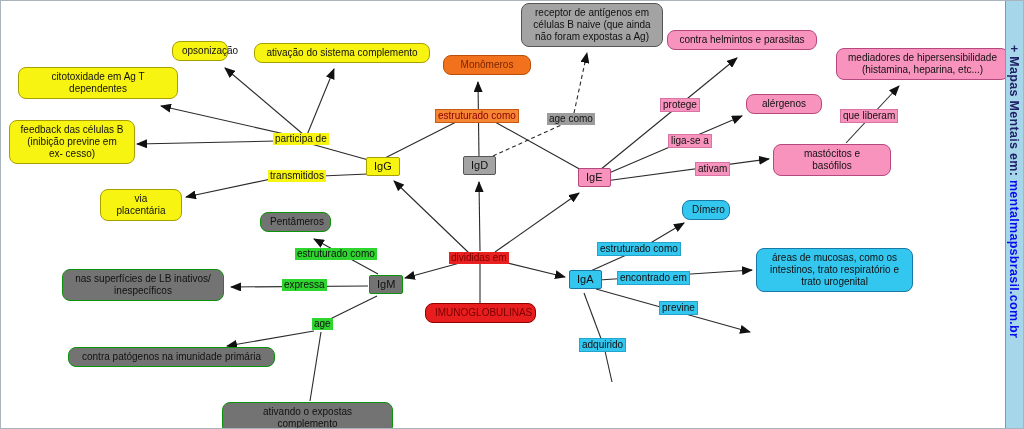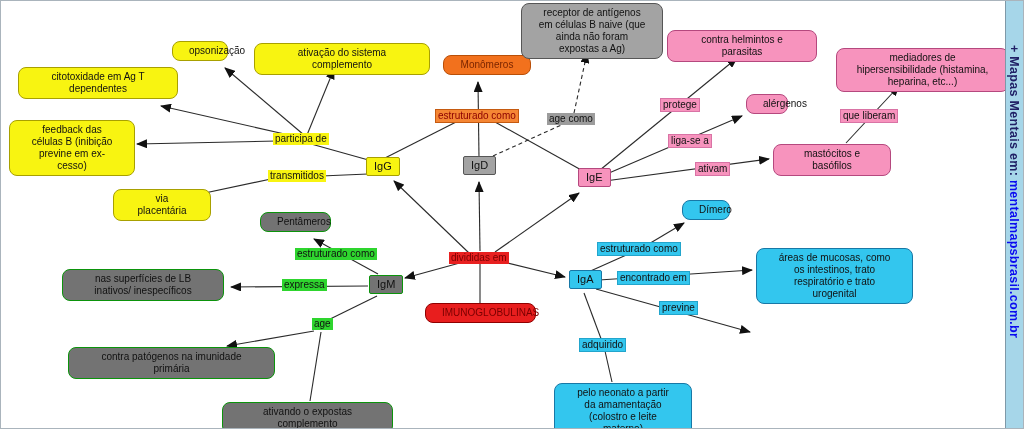--- a/index.html
+++ b/index.html
@@ -1,21 +1,21 @@
 <!DOCTYPE html>
 <html><head>
 <meta charset="utf-8">
 <style>
   html,body{margin:0;padding:0;background:#e8e8e8;}
   #stage{position:relative;width:1024px;height:429px;background:#ffffff;
          border:1px solid #aab4bc;box-sizing:border-box;overflow:hidden;
          font-family:"Liberation Sans", sans-serif;}
   #edges{position:absolute;left:0;top:0;width:1024px;height:429px;}
   .node{position:absolute;box-sizing:border-box;border:1.5px solid #444;border-radius:8px;
-        padding:3px 16px;font-size:10px;line-height:1.2;text-align:center;color:#111;}
+        padding:3px 9px;font-size:10px;line-height:1.2;text-align:center;color:#111;}
   .ig{font-size:11px;padding:2px 7px;border-radius:2px;font-weight:normal;}
   .lbl{position:absolute;box-sizing:border-box;padding:0 2px;font-size:10px;line-height:1.2;
        white-space:nowrap;color:#111;text-align:center;}
   
   .yellow{background:#f8f411;border-color:#a8a000;}
   .yellow-l{background:#f8f411;}
   .orange{background:#f2711d;border-color:#b94f08;color:#7b2500;}
   .orange-l{background:#f58634;color:#8b0000;border:1px solid #c55a10;}
   .gray{background:#a3a3a3;border-color:#565656;}
   .gray-l{background:#9c9c9c;}
@@ -86,34 +86,34 @@
       <line x1="595" y1="288" x2="749" y2="331" marker-end="url(#arr)"></line>
       <line x1="583" y1="292" x2="602" y2="343"></line>
       <line x1="604" y1="350" x2="611" y2="381"></line>
     </g>
   </svg>
 
   <div class="node yellow" style="left:171px;top:40px;width:56px">opsonização</div>
   <div class="node yellow" style="left:253px;top:42px;width:176px">ativação do sistema complemento</div>
   <div class="node yellow" style="left:17px;top:66px;width:160px">citotoxidade em Ag T dependentes</div>
   <div class="node yellow" style="left:8px;top:119px;width:126px">feedback das células B (inibição previne em ex- cesso)</div>
-  <div class="node yellow" style="left:112px;top:188px;width:98px">via placentária</div>
+  <div class="node yellow" style="left:99px;top:188px;width:82px">via placentária</div>
   <div class="lbl yellow-l" style="left:272px;top:132px">participa de</div>
   <div class="lbl yellow-l" style="left:267px;top:169px">transmitidos</div>
   <div class="node ig yellow" style="left:365px;top:156px">IgG</div>
 
   <div class="node orange" style="left:442px;top:54px;width:88px">Monômeros</div>
   <div class="lbl orange-l" style="left:434px;top:108px">estruturado como</div>
   <div class="node gray" style="left:520px;top:2px;width:142px">receptor de antígenos em células B naive (que ainda não foram expostas a Ag)</div>
   <div class="lbl gray-l" style="left:546px;top:112px">age como</div>
   <div class="node ig gray" style="left:462px;top:155px">IgD</div>
 
   <div class="node pink" style="left:666px;top:29px;width:150px">contra helmintos e parasitas</div>
   <div class="node pink" style="left:835px;top:47px;width:173px">mediadores de hipersensibilidade (histamina, heparina, etc...)</div>
-  <div class="node pink" style="left:745px;top:93px;width:42px">alérgenos</div>
+  <div class="node pink" style="left:745px;top:93px;width:76px">alérgenos</div>
   <div class="lbl pink-l" style="left:659px;top:97px">protege</div>
   <div class="lbl pink-l" style="left:839px;top:108px">que liberam</div>
   <div class="lbl pink-l" style="left:667px;top:133px">liga-se a</div>
   <div class="node pink" style="left:772px;top:143px;width:118px">mastócitos e basófilos</div>
   <div class="lbl pink-l" style="left:694px;top:161px">ativam</div>
   <div class="node ig pink" style="left:577px;top:167px">IgE</div>
 
   <div class="lbl red-l" style="left:448px;top:251px">divididas em</div>
   <div class="node red" style="left:424px;top:302px;width:111px">IMUNOGLOBULINAS</div>
 
@@ -126,19 +126,18 @@
   <div class="node green" style="left:67px;top:346px;width:207px">contra patógenos na imunidade primária</div>
   <div class="node green" style="left:221px;top:401px;width:171px">ativando o expostas complemento</div>
 
   <div class="node cyan" style="left:681px;top:199px;width:48px">Dímero</div>
   <div class="lbl cyan-l" style="left:596px;top:241px">estruturado como</div>
   <div class="node ig cyan" style="left:568px;top:269px">IgA</div>
   <div class="lbl cyan-l" style="left:616px;top:270px">encontrado em</div>
   <div class="node cyan" style="left:755px;top:247px;width:157px">áreas de mucosas, como os intestinos, trato respiratório e trato urogenital</div>
   <div class="lbl cyan-l" style="left:658px;top:300px">previne</div>
   <div class="lbl cyan-l" style="left:578px;top:337px">adquirido</div>
-  <div class="node cyan" style="left:553px;top:382px;width:138px">pelo neonato a partir da amamentação (colostro e leite materno)</div>
 
   <div class="sidebar">
     <div class="sidebar-text"><span>+ Mapas Mentais em: </span><a>mentalmapsbrasil.com.br</a></div>
   </div>
 
 </div>
 
 </body></html>

